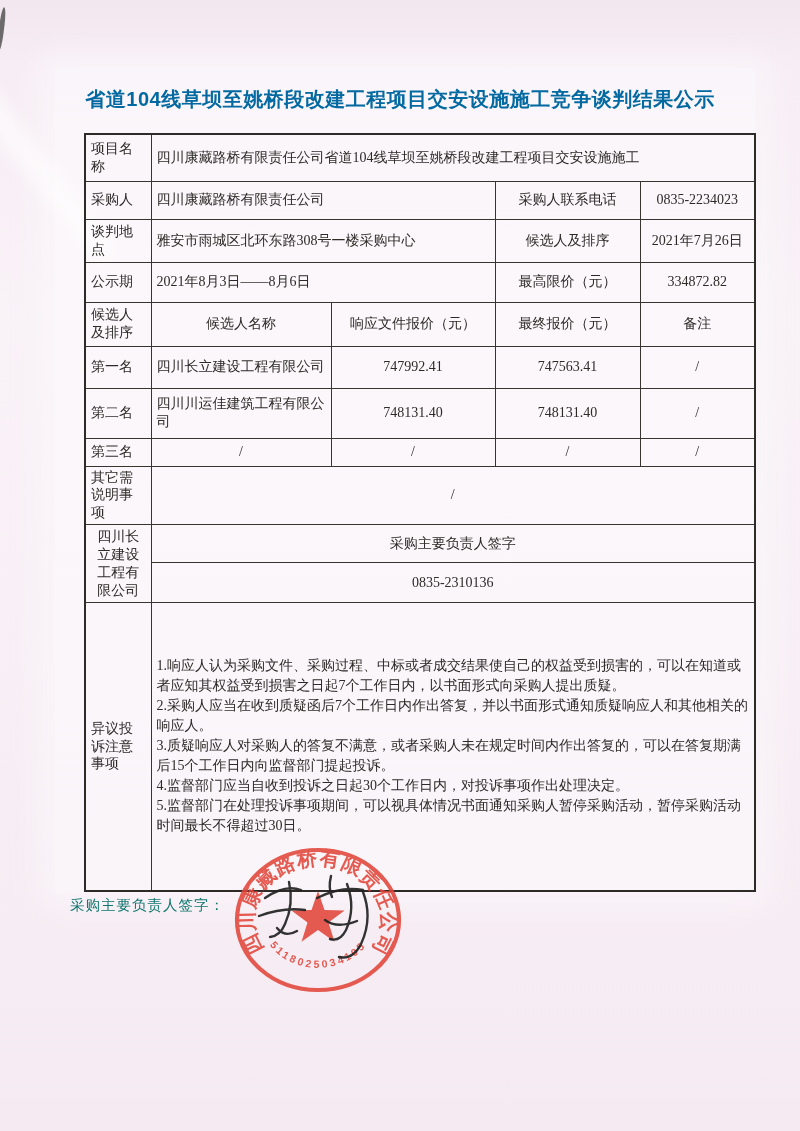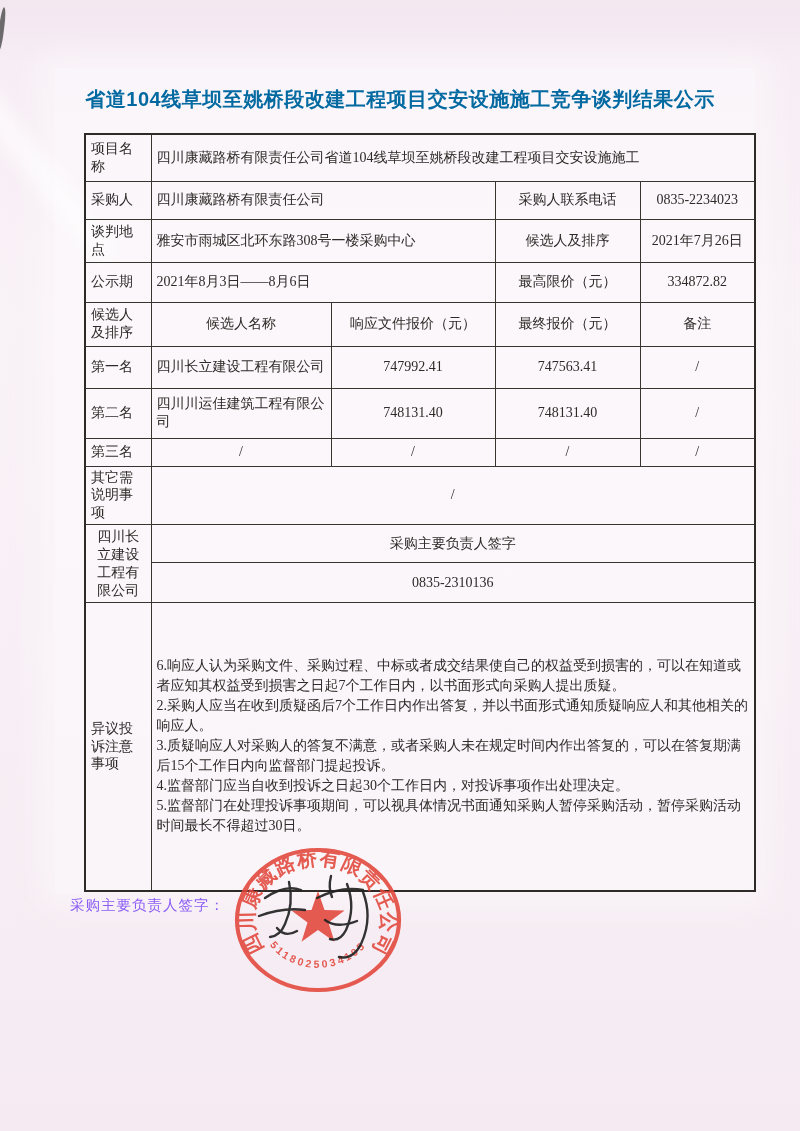--- a/index.html
+++ b/index.html
@@ -38,21 +38,21 @@
     padding:2px 5px;vertical-align:middle;
     overflow:hidden;
   }
   table.results{border:2px solid #2e2a27;}
   td.lbl{padding-left:4px;padding-right:1px;font-size:13.5px;}
   td.lbl-c{text-align:center;padding-left:2px;padding-right:2px;font-size:13.5px;margin-left:32px;}
   .c{text-align:center;margin-top:29px;}
   .objection-cell{padding:10px 12px 10px 8px;}
   .objection-cell div{margin:0;line-height:20px;font-size:14px;}
   .sign-line{
-    position:absolute;left:70px;top:896px;font-size:14.5px;letter-spacing:1px;color:#8b5cf6;
+    position:absolute;left:70px;top:896px;font-size:14.5px;letter-spacing:1px;color:#0f766e;
   }
   .seal{position:absolute;left:225px;top:840px;width:190px;height:165px;}
   .seal svg{display:block;}
 </style>
 </head>
 <body>
 
 <div class="paper-sheen"></div>
 <div class="corner-mark"></div>
 <div class="corner-sheen"></div>
@@ -125,21 +125,21 @@
   <tr style="height:38px">
     <td class="lbl-c" rowspan="2">四川长立建设工程有限公司</td>
     <td colspan="4" class="c">采购主要负责人签字</td>
   </tr>
   <tr style="height:40px">
     <td colspan="4" class="c">0835-2310136</td>
   </tr>
   <tr style="height:288px">
     <td class="lbl">异议投诉注意事项</td>
     <td colspan="4" class="objection-cell">
-      <div>6.响应人认为采购文件、采购过程、中标或者成交结果使自己的权益受到损害的，可以在知道或者应知其权益受到损害之日起7个工作日内，以书面形式向采购人提出质疑。</div>
+      <div>1.响应人认为采购文件、采购过程、中标或者成交结果使自己的权益受到损害的，可以在知道或者应知其权益受到损害之日起7个工作日内，以书面形式向采购人提出质疑。</div>
       <div>2.采购人应当在收到质疑函后7个工作日内作出答复，并以书面形式通知质疑响应人和其他相关的响应人。</div>
       <div>3.质疑响应人对采购人的答复不满意，或者采购人未在规定时间内作出答复的，可以在答复期满后15个工作日内向监督部门提起投诉。</div>
       <div>4.监督部门应当自收到投诉之日起30个工作日内，对投诉事项作出处理决定。</div>
       <div>5.监督部门在处理投诉事项期间，可以视具体情况书面通知采购人暂停采购活动，暂停采购活动时间最长不得超过30日。</div>
     </td>
   </tr>
 </tbody>
   </table>
 
 <div class="sign-line">采购主要负责人签字：</div>

